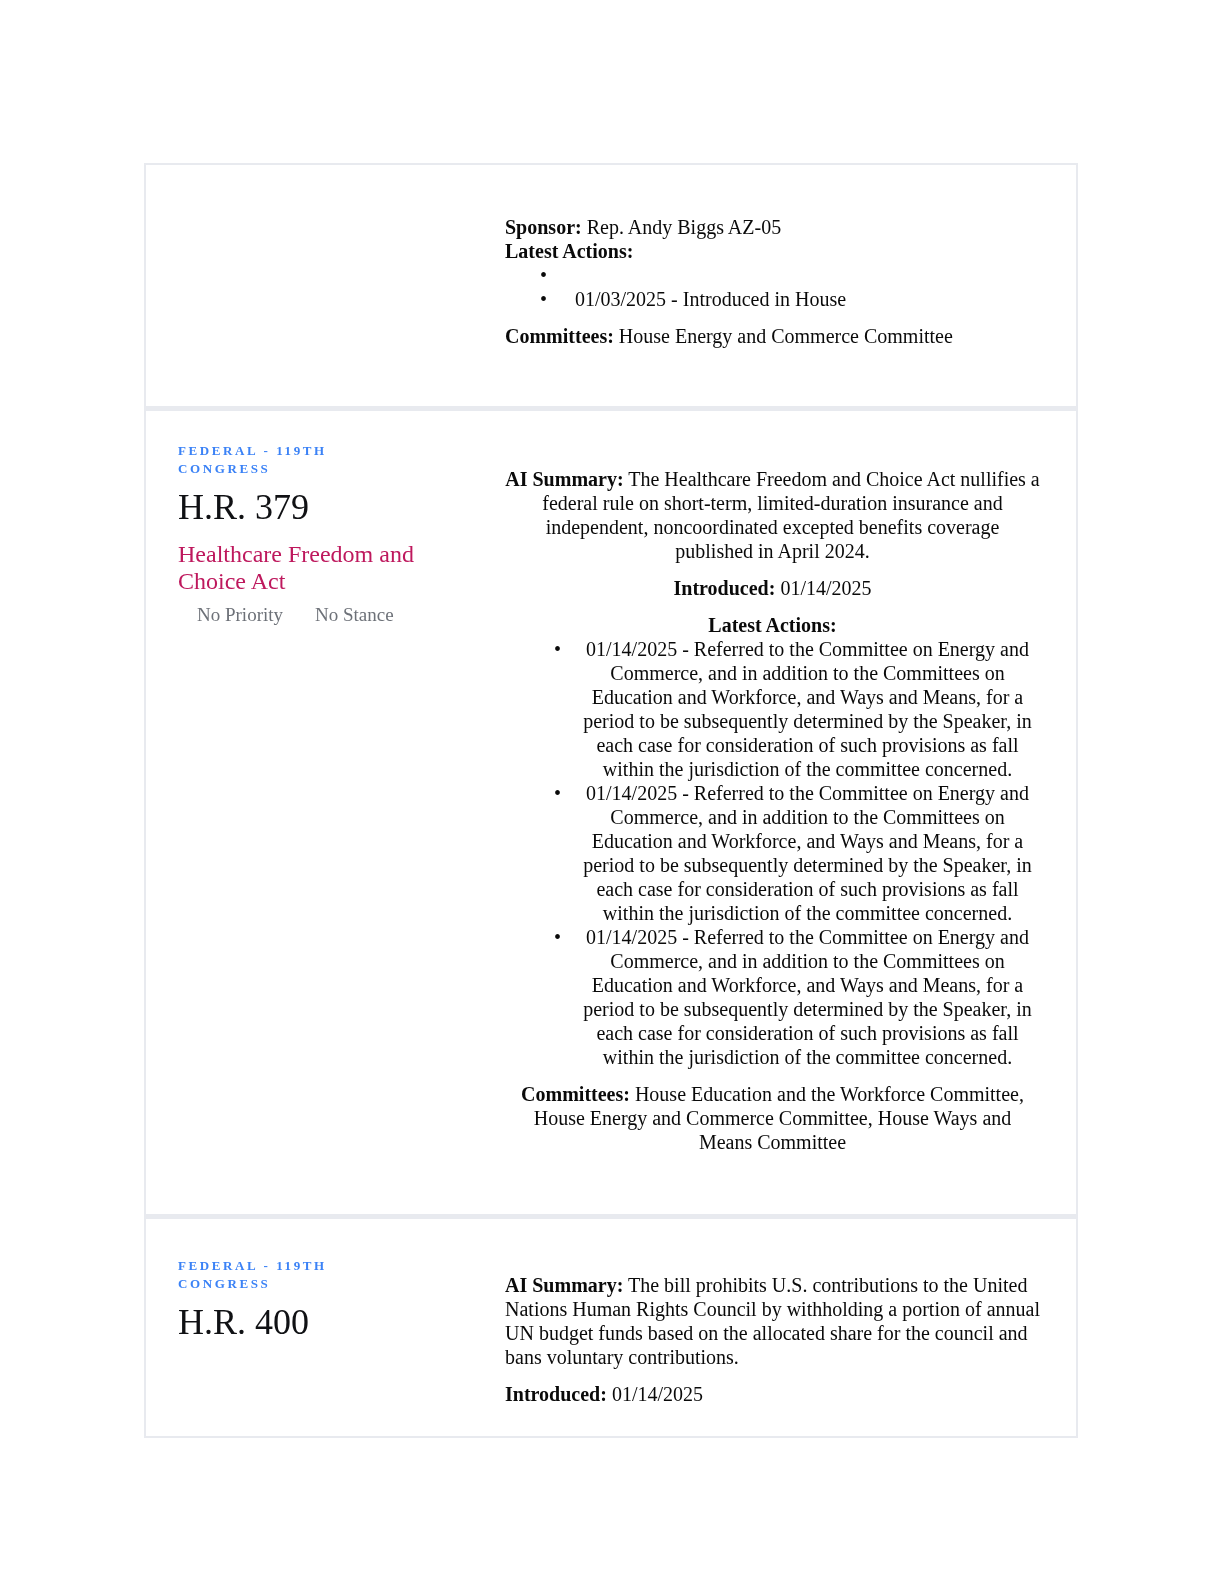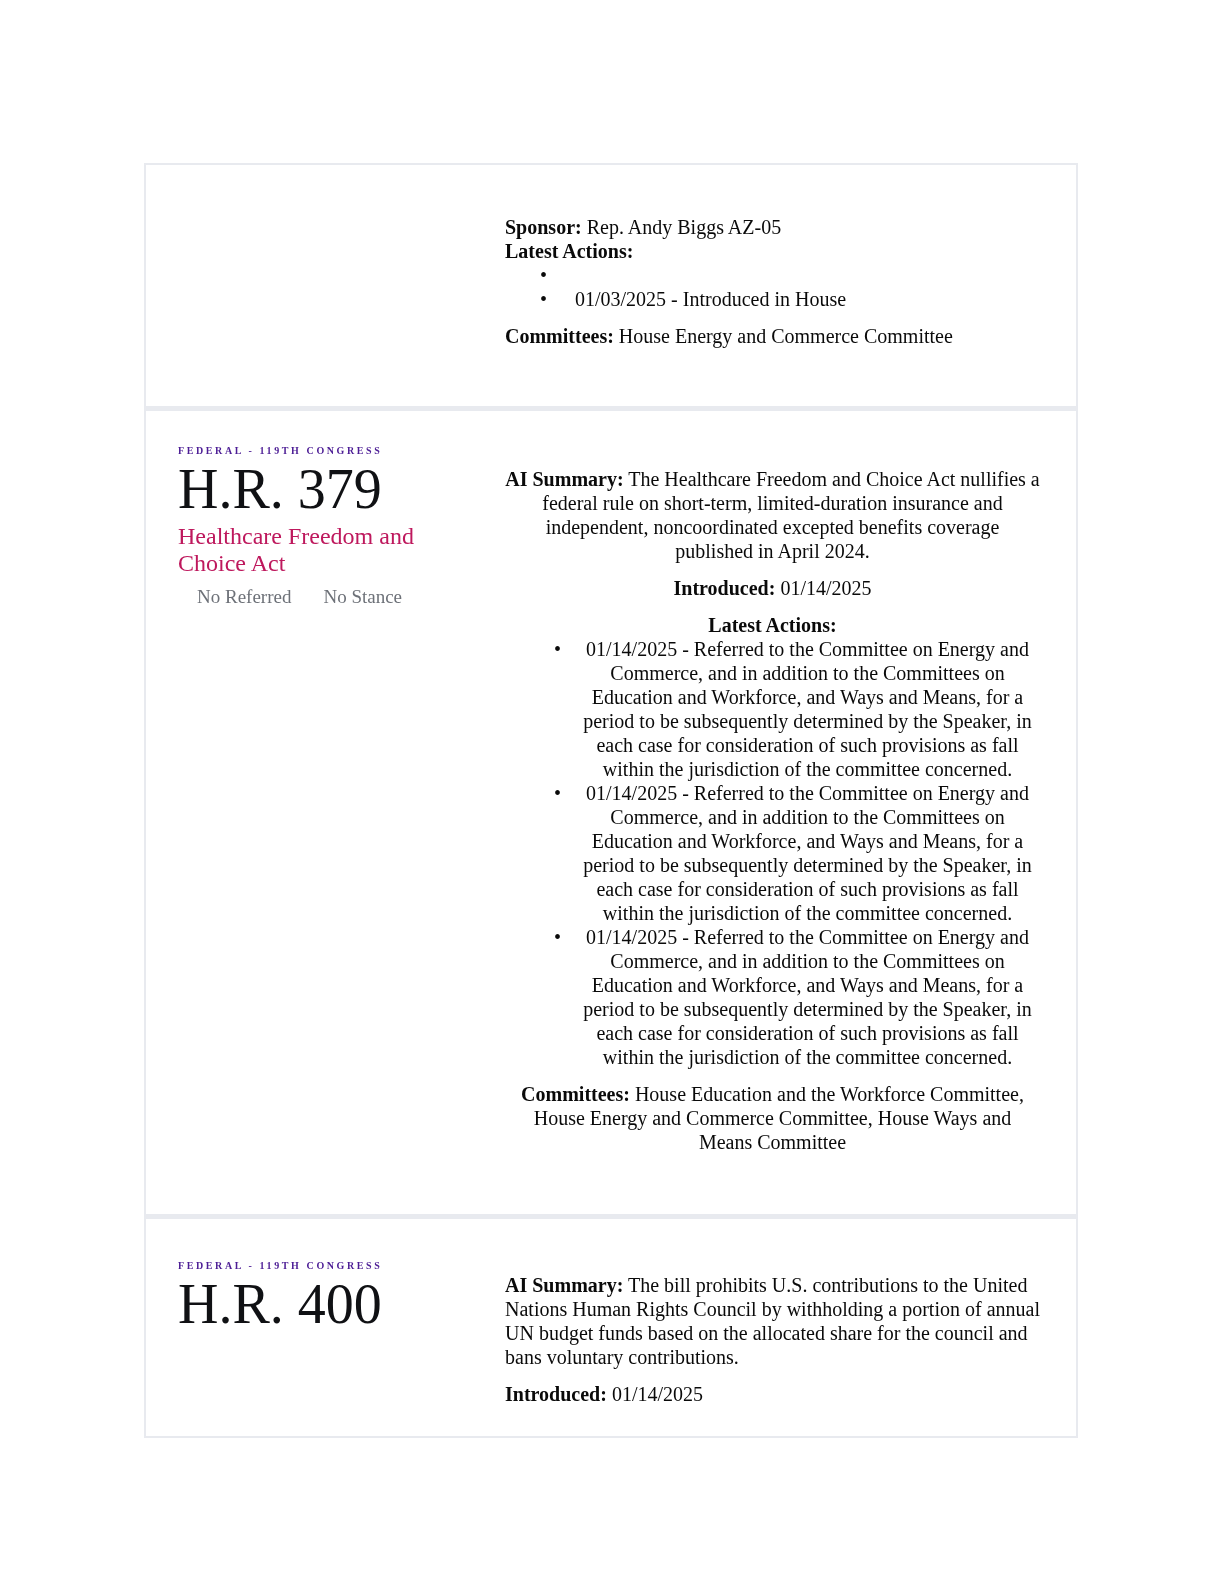--- a/index.html
+++ b/index.html
@@ -46,30 +46,30 @@
     padding-right: 36px;
     font-size: 20px;
     line-height: 24px;
   }
   .card.continuation .col-right { padding-top: 50px; }
   .card.full .col-right { padding-top: 56px; text-align: center; }
   .card.partial .col-right { padding-top: 54px; }
 
   .jurisdiction {
     font-weight: 700;
-    font-size: 10px;
+    font-size: 13px;
     line-height: 18px;
     letter-spacing: 2.6px;
-    color: #4c1d95;
+    color: #3b82f6;
     max-width: 215px;
   }
   .bill-number {
     display: inline-block;
     margin-top: 6px;
-    font-size: 56px;
+    font-size: 36px;
     line-height: 46px;
     font-weight: 400;
     color: #101114;
     text-decoration: none;
   }
   .bill-title {
     display: block;
     margin-top: 11px;
     font-size: 24px;
     line-height: 27px;
@@ -122,21 +122,21 @@
       <p class="line committees"><span class="lbl">Committees:</span> <span>House Energy and Commerce Committee</span></p>
     </div>
   </section>
 
   <section class="card full">
     <div class="col-left">
       <div class="jurisdiction">FEDERAL - 119TH CONGRESS</div>
       <a class="bill-number">H.R. 379</a>
       <a class="bill-title">Healthcare Freedom and Choice Act</a>
       <div class="meta-row">
-        <span>No Referred</span>
+        <span>No Priority</span>
         <span>No Stance</span>
       </div>
     </div>
     <div class="col-right">
       <p class="para"><span class="lbl">AI Summary:</span> <span>The Healthcare Freedom and Choice Act nullifies a federal rule on short-term, limited-duration insurance and independent, noncoordinated excepted benefits coverage published in April 2024.</span></p>
       <p class="para"><span class="lbl">Introduced:</span> <span>01/14/2025</span></p>
       <p class="line"><span class="lbl">Latest Actions:</span></p>
       <div class="actions">
         <div class="action-item">
           <span class="action-bullet">•</span>

